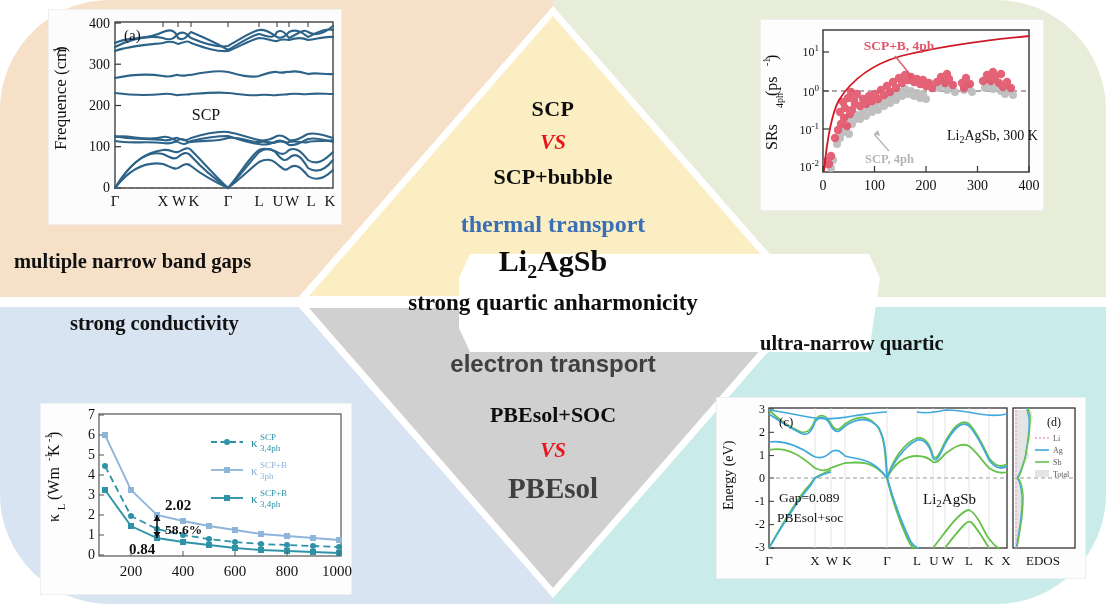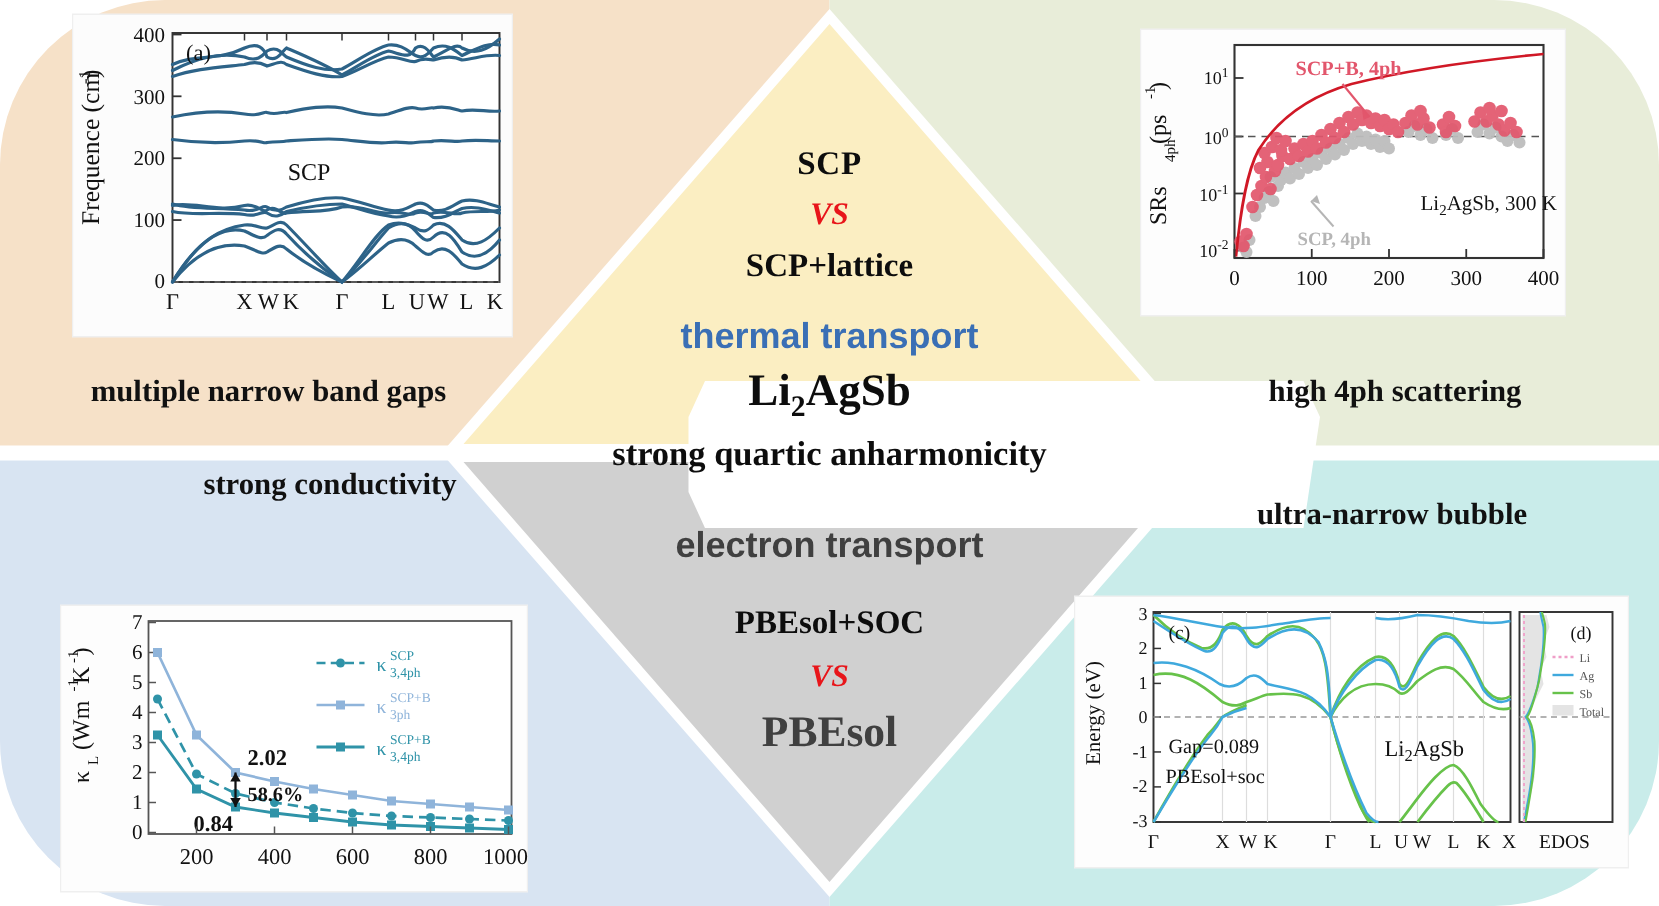--- a/index.html
+++ b/index.html
@@ -30,40 +30,40 @@
   .ctr-text{position:absolute;text-align:center;z-index:6;}
 
   .t-scp{left:553px;top:96px;transform:translateX(-50%);
          font-size:22px;font-weight:bold;color:#0d0d0d;letter-spacing:.5px;}
   .t-vs1{left:553px;top:130px;transform:translateX(-50%);
          font-size:21px;font-weight:bold;font-style:italic;color:#e8151a;}
   .t-bub{left:553px;top:164px;transform:translateX(-50%);
          font-size:22px;font-weight:bold;color:#0d0d0d;}
   .t-thermal{left:553px;top:211px;transform:translateX(-50%);
          font-size:24px;font-weight:bold;color:#3a6fb5;
-         font-family:Liberation Sans, sans-serif;}
+         font-family:Liberation Serif, serif;}
 
   .t-formula{left:553px;top:244px;transform:translateX(-50%);
          font-size:30px;font-weight:bold;color:#0d0d0d;}
   .t-formula sub{font-size:.66em;}
   .t-anh{left:553px;top:290px;transform:translateX(-50%);
          font-size:23px;font-weight:bold;color:#0d0d0d;}
 
   .t-electron{left:553px;top:350px;transform:translateX(-50%);
          font-size:24px;font-weight:bold;color:#404040;
          font-family:"Liberation Sans",sans-serif;}
   .t-pbesoc{left:553px;top:402px;transform:translateX(-50%);
          font-size:22px;font-weight:bold;color:#0d0d0d;}
   .t-vs2{left:553px;top:438px;transform:translateX(-50%);
          font-size:21px;font-weight:bold;font-style:italic;color:#e8151a;}
   .t-pbesol{left:553px;top:472px;transform:translateX(-50%);
          font-size:29px;font-weight:bold;color:#404040;}
 
   
-  .cap{position:absolute;font-weight:bold;color:#111;z-index:7;text-align:center;
+  .cap{position:absolute;font-weight:bold;color:#111;z-index:7;text-align:left;
        font-size:20.5px;line-height:1.32;}
   .cap-tl{left:14px;top:248px;width:330px;}
   .cap-tr{left:770px;top:248px;width:320px;}
   .cap-bl{left:70px;top:310px;width:300px;}
   .cap-br{left:760px;top:330px;width:336px;}
 
   
   .fig{position:absolute;background:#fff;z-index:5;box-shadow:0 0 0 1px #efefef;}
   .fig-a{left:49px;top:10px;width:292px;height:214px;}
   .fig-b{left:761px;top:20px;width:282px;height:190px;}
@@ -93,38 +93,37 @@
       <polygon points="553,598 296,304 810,304" fill="#ffffff"></polygon>
       <polygon points="553,588 309,308 797,308" fill="#d0d0d0"></polygon>
 
       <polygon points="451,256 655,256 690,256 869,256 869,300 880,304 869,352 451,352 451,304 440,300" fill="#ffffff" opacity="0"></polygon>
       <polygon points="470,254 640,254 869,254 880,278 869,352 470,352 459,328 459,278" fill="#ffffff"></polygon>
     </svg>
   </div>
 
   <div class="ctr-text t-scp">SCP</div>
   <div class="ctr-text t-vs1">VS</div>
-  <div class="ctr-text t-bub">SCP+lattice</div>
+  <div class="ctr-text t-bub">SCP+bubble</div>
   <div class="ctr-text t-thermal">thermal transport</div>
 
   <div class="ctr-text t-formula"><span>Li</span><sub>2</sub><span>AgSb</span></div>
   <div class="ctr-text t-anh">strong quartic anharmonicity</div>
 
   <div class="ctr-text t-electron">electron transport</div>
   <div class="ctr-text t-pbesoc">PBEsol+SOC</div>
   <div class="ctr-text t-vs2">VS</div>
   <div class="ctr-text t-pbesol">PBEsol</div>
 
   <div class="cap cap-tl">multiple narrow band gaps</div>
-  <div class="cap cap-tr">high 4ph scattering</div>
   <div class="cap cap-bl">
     <div>strong conductivity</div>
   </div>
   <div class="cap cap-br">
-    <div>ultra-narrow bubble</div>
+    <div>ultra-narrow quartic</div>
   </div>
 
   <div class="fig fig-a">
     <svg width="292" height="214" viewBox="0 0 292 214">
       <rect x="0" y="0" width="292" height="214" fill="#fcfcfc"></rect>
 
       <text class="axlab" x="17" y="140" transform="rotate(-90 17 140)" font-size="17" fill="#111">Frequence (cm</text>
       <text class="axlab" x="11" y="46" transform="rotate(-90 11 46)" font-size="11" fill="#111">-1</text>
       <text class="axlab" x="17" y="42" transform="rotate(-90 17 42)" font-size="17" fill="#111">)</text>
 

